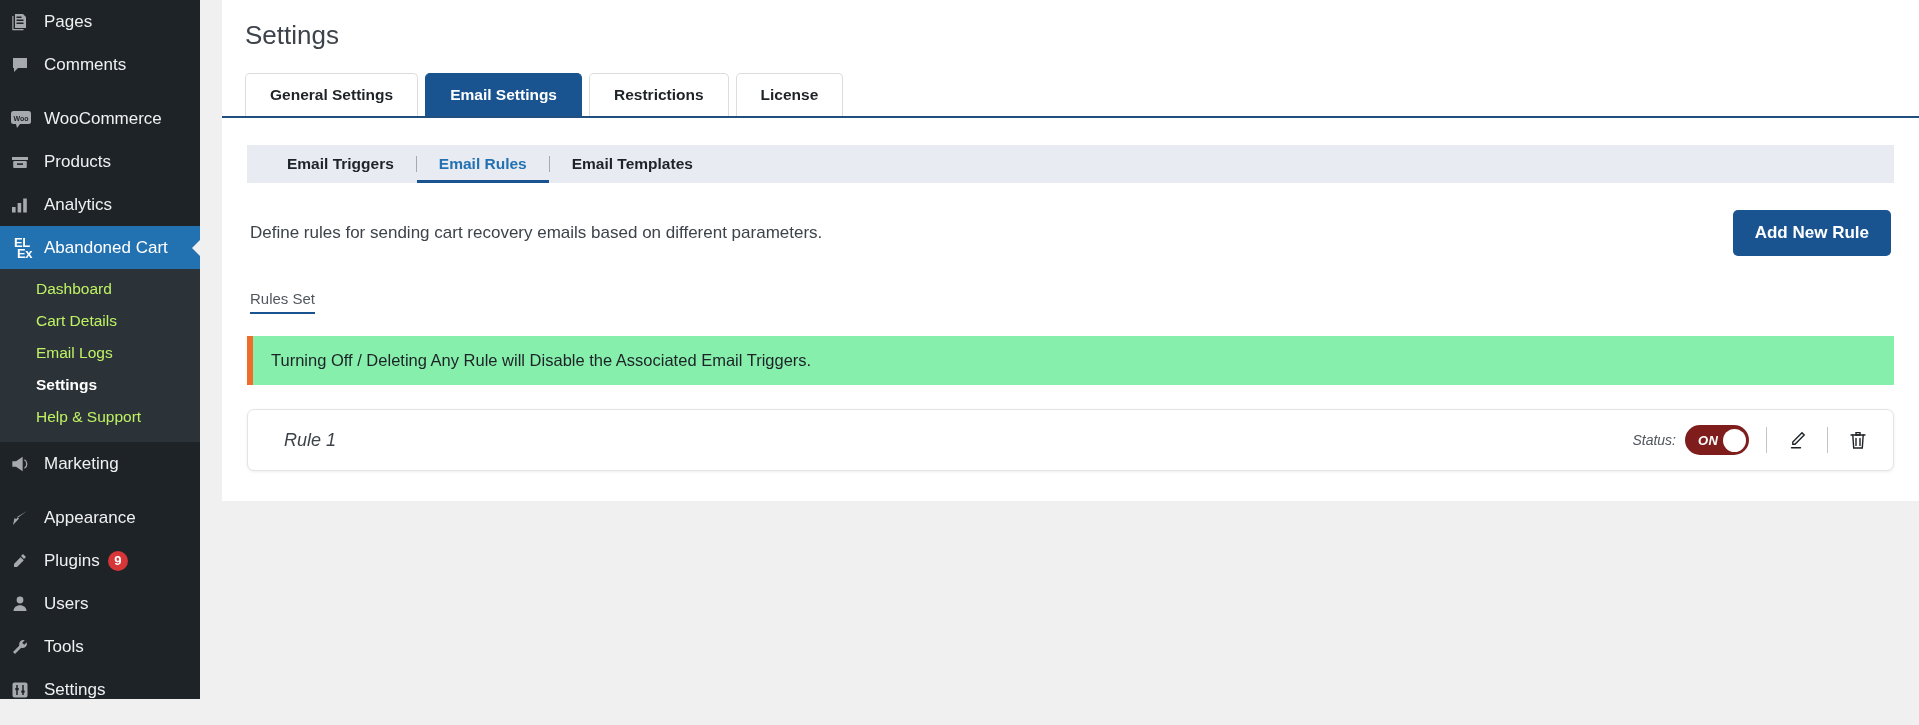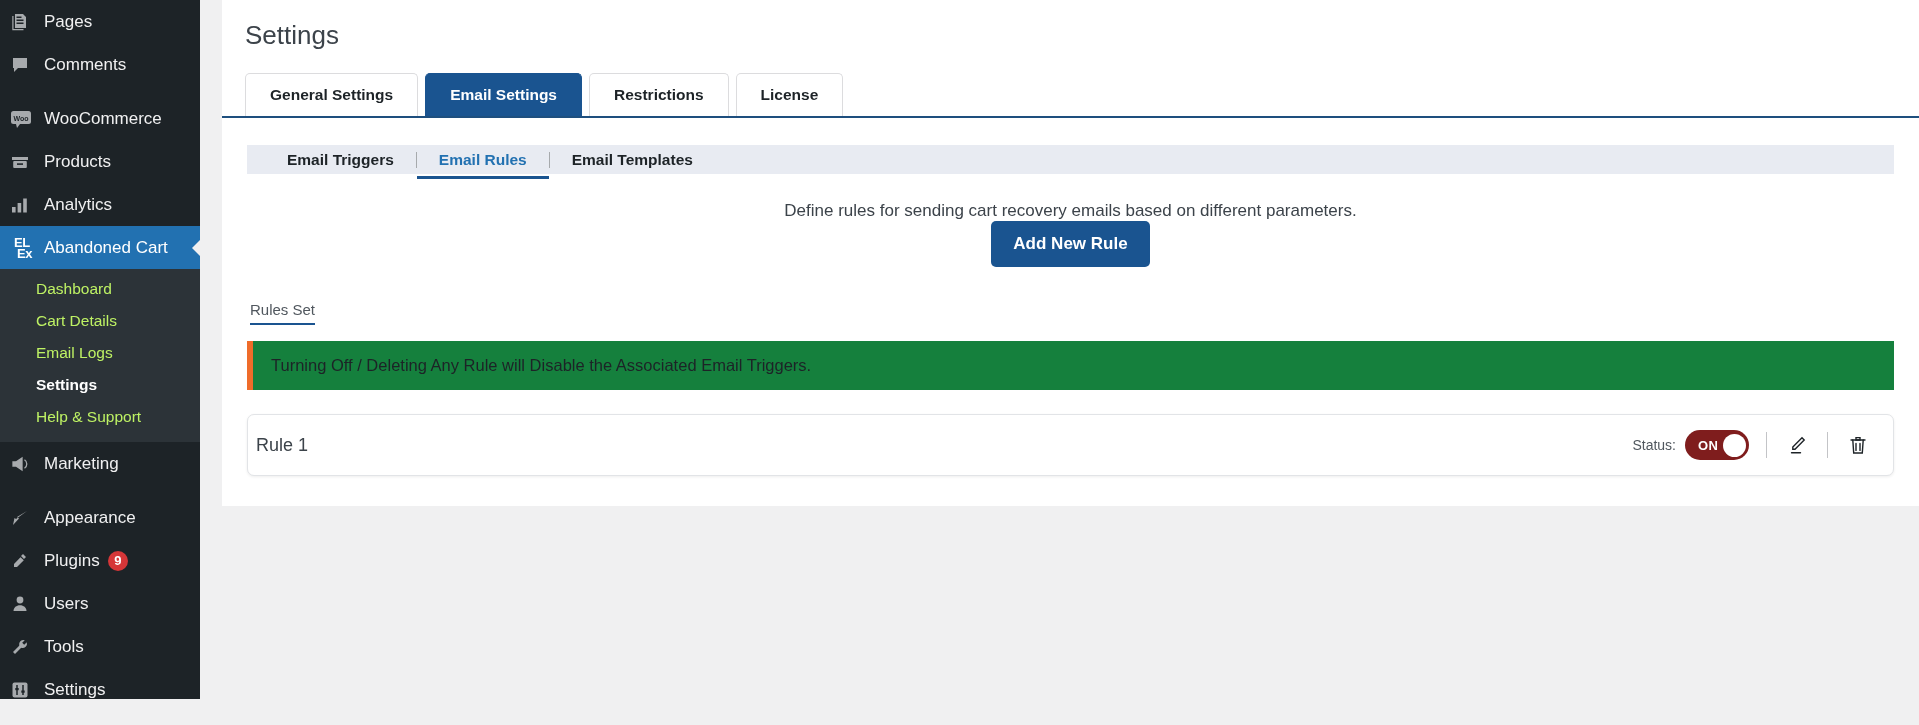--- a/index.html
+++ b/index.html
@@ -114,21 +114,21 @@
   }
   .tab.active {
     background: #1a5490; color: #fff; border-color: #1a5490;
   }
 
   .inner { padding: 0 25px; }
 
   .subtabs {
     background: #e8ebf2;
     display: flex; align-items: center;
-    height: 29px;
+    height: 38px;
     margin-top: 27px;
     padding-left: 18px;
   }
   .subtab {
     font-size: 15.5px; font-weight: bold;
     color: #1d2327;
     padding: 0 22px;
     line-height: 38px;
     white-space: nowrap;
   }
@@ -137,58 +137,58 @@
     box-shadow: inset 0 -3px 0 0 #1a5490;
   }
   .subtab-sep {
     width: 1px; height: 16px; background: #a7aaad;
   }
 
   .desc-row {
     display: flex; align-items: center; justify-content: space-between;
     margin-top: 27px;
     padding: 0 3px;
-    flex-direction: column;
   }
   .desc-text { font-size: 17px; color: #3c434a; }
   .btn-primary {
     background: #1a5490; color: #fff;
     font-size: 17px; font-weight: bold;
     border: none; border-radius: 5px;
     padding: 13px 22px;
     cursor: pointer;
     white-space: nowrap;
   }
 
   .rules-set-label {
     display: inline-block;
     margin-top: 34px; margin-left: 3px;
     font-size: 15px; color: #50575e;
     padding-bottom: 5px;
     border-bottom: 2px solid #1a5490;
   }
 
   .notice {
-    margin-top: 16px;
-    background: #15803d;
+    margin-top: 22px;
+    background: #86efac;
     border-left: 6px solid #ef6c2a;
     padding: 15px 18px;
     font-size: 16.5px;
     color: #1d2327;
   }
 
   .rule-card {
     margin-top: 24px;
     background: #fff;
     border: 1px solid #e2e4e7;
     border-radius: 7px;
     box-shadow: 0 1px 3px rgba(0,0,0,.07);
     height: 62px;
     display: flex; align-items: center; justify-content: space-between;
-    padding: 0 22px 0 8px;
+    padding: 0 22px 0 36px;
+    font-style: italic;
   }
   .rule-name { font-size: 18px; color: #3c434a; }
   .rule-actions { display: flex; align-items: center; }
   .status-label { font-size: 14px; color: #50575e; margin-right: 9px; }
   .toggle {
     width: 64px; height: 30px;
     background: #7f1d1d; border-radius: 15px;
     display: flex; align-items: center;
     position: relative; cursor: pointer;
   }

